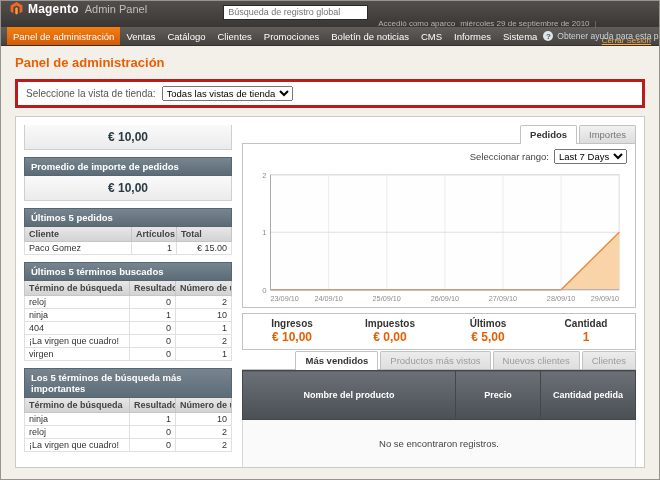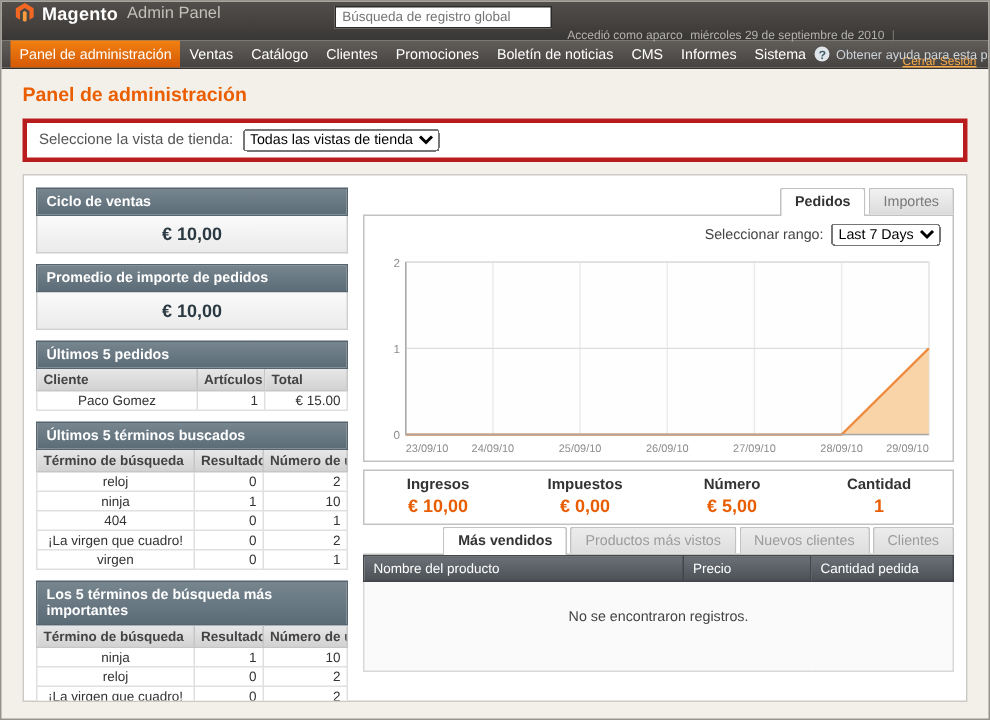--- a/index.html
+++ b/index.html
@@ -63,21 +63,21 @@
   }
   .value-box {
     border: 1px solid #cfcfcf; border-top: none; background: linear-gradient(#fafafa, #ebebeb);
     text-align: center; padding: 5px; font-size: 12px; font-weight: bold; color: #2b3a42;
   }
   .mini-table { width: 100%; border-collapse: collapse; font-size: 9px; table-layout: fixed; }
   .mini-table th {
     background: linear-gradient(#e7e7e7, #d2d2d2); border: 1px solid #c6c6c6; border-top: none;
     padding: 2px 4px; text-align: left; color: #434343; font-weight: bold; white-space: nowrap; overflow: hidden;
   }
-  .mini-table td { border: 1px solid #e0e0e0; padding: 1px 4px; background: #fff; color: #333; white-space: nowrap; overflow: hidden; text-align: center; }
+  .mini-table td { border: 1px solid #e0e0e0; padding: 1px 4px; background: #fff; color: #333; white-space: nowrap; overflow: hidden; }
   .mini-table td.num { text-align: right; }
   .mini-table tr { cursor: pointer; }
   
   .tab-row { display: flex; gap: 2px; border-bottom: 1px solid #c2c2c2; align-items: flex-end; justify-content: flex-end; }
   .tab {
     padding: 3px 9px; border: 1px solid #c2c2c2; border-bottom: none; cursor: pointer;
     background: linear-gradient(#f1f1f1, #dcdcdc); color: #777; font-size: 9.5px; border-radius: 2px 2px 0 0;
     white-space: nowrap;
   }
   .tab.active { background: #fff; color: #333; font-weight: bold; margin-bottom: -1px; padding-bottom: 4px; }
@@ -85,22 +85,22 @@
   .bottom-tabs .tab:not(.active) { color: #9b9b9b; background: linear-gradient(#ececec, #dedede); }
   .chart-panel { border: 1px solid #c2c2c2; border-top: none; background: #fff; padding: 5px 8px 2px; }
   .range-row { display: flex; justify-content: flex-end; align-items: center; gap: 5px; font-size: 9.5px; color: #444; margin-bottom: 3px; }
   #chart svg { display: block; width: 100%; height: auto; }
   .stats-row { border: 1px solid #c2c2c2; background: #fff; display: flex; margin-top: 5px; padding: 4px 0 5px; }
   .stat { flex: 1; text-align: center; }
   .stat .lbl { font-weight: bold; font-size: 10px; color: #333; }
   .stat .val { color: var(--stat-value, #e85d00); font-weight: bold; font-size: 12px; margin-top: 1px; }
   .products-table { width: 100%; border-collapse: collapse; font-size: 9.5px; }
   .products-table th {
-    background: linear-gradient(#6b7077, #4b5055); color: #fff; padding: 3px 6px; text-align: left;
-    font-size: 9px; font-weight: normal; border: 1px solid #43474c; white-space: nowrap;
+    background: linear-gradient(#6b7077, #4b5055); color: #fff; padding: 19px 6px; text-align: center;
+    font-size: 9px; font-weight: bold; border: 1px solid #43474c; white-space: nowrap;
   }
   .products-table td.empty {
     text-align: center; padding: 18px 0 30px; color: #444; background: #fafafa;
     border: 1px solid #d8d8d8; border-top: none;
   }
 </style>
 </head>
 <body>
 
 <div class="screen">
@@ -148,21 +148,20 @@
 
     <div class="storebar">
       <span>Seleccione la vista de tienda:</span>
       <select id="store-view-select"><option>Todas las vistas de tienda</option></select>
     </div>
 
     <div class="main">
 
       <div class="left-col">
         <div class="dash-box">
-          <div class="box-head">Ciclo de ventas</div>
           <div class="value-box">€ 10,00</div>
         </div>
         <div class="dash-box">
           <div class="box-head">Promedio de importe de pedidos</div>
           <div class="value-box">€ 10,00</div>
         </div>
         <div class="dash-box">
           <div class="box-head">Últimos 5 pedidos</div>
           <div id="last-orders-table">
               <table class="mini-table">
@@ -299,21 +298,21 @@
         <div id="stats-row" class="stats-row">
             <div class="stat">
               <div class="lbl">Ingresos</div>
               <div class="val">€ 10,00</div>
             </div>
             <div class="stat">
               <div class="lbl">Impuestos</div>
               <div class="val">€ 0,00</div>
             </div>
             <div class="stat">
-              <div class="lbl">Número</div>
+              <div class="lbl">Últimos</div>
               <div class="val">€ 5,00</div>
             </div>
             <div class="stat">
               <div class="lbl">Cantidad</div>
               <div class="val">1</div>
             </div>
           </div>
         <div id="bottom-tabs" class="tab-row bottom-tabs">
             <div class="tab active">Más vendidos</div>
             <div class="tab">Productos más vistos</div>

